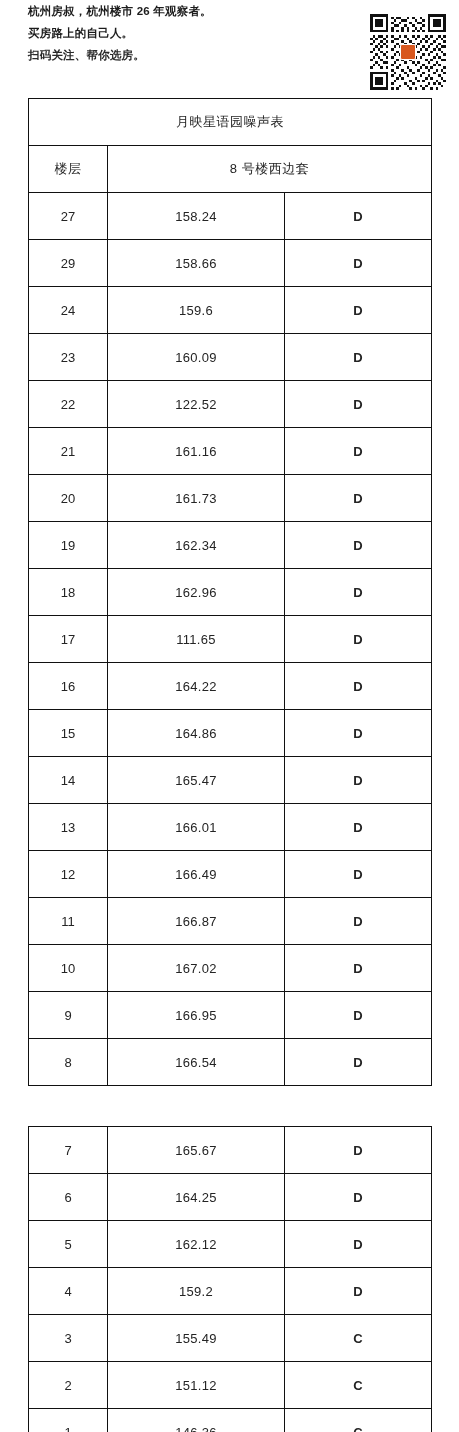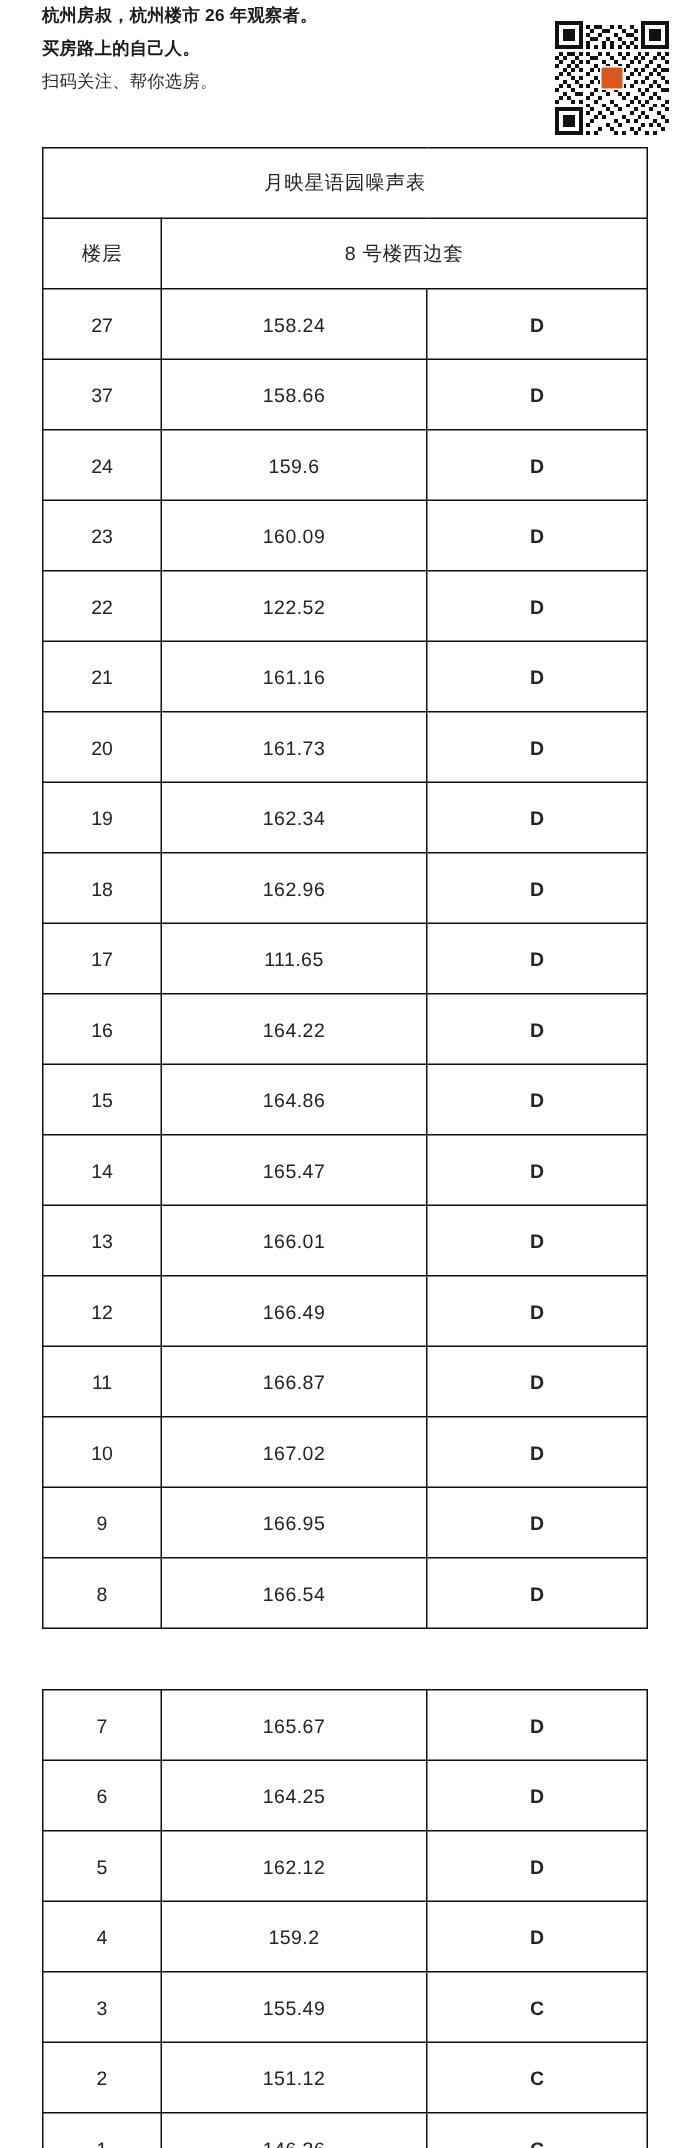--- a/index.html
+++ b/index.html
@@ -24,21 +24,21 @@
     box-sizing: border-box;
   }
   .hdr-line {
     font-size: 11.5px;
     line-height: 22px;
     letter-spacing: 0.2px;
     color: #1c1c1c;
     white-space: nowrap;
   }
   .hdr-line.bold { font-weight: bold; }
-  .hdr-line.sub  { font-weight: normal; color: #2a2a2a; }
+  .hdr-line.sub  { font-weight: bold; color: #2a2a2a; }
 
   .qr {
     position: absolute;
     right: 13px;
     top: 14px;
     width: 76px;
     height: 76px;
   }
   .qr svg { display:block; width:76px; height:76px; }
   .qr-logo {
@@ -373,21 +373,21 @@
       <tr>
         <td class="subhdr">楼层</td>
         <td class="subhdr" colspan="2">8 号楼西边套</td>
       </tr>
     <tr>
           <td class="floor">27</td>
           <td class="val">158.24</td>
           <td class="grade g-D">D</td>
         </tr>
         <tr>
-          <td class="floor">37</td>
+          <td class="floor">29</td>
           <td class="val">158.66</td>
           <td class="grade g-D">D</td>
         </tr>
         <tr>
           <td class="floor">24</td>
           <td class="val">159.6</td>
           <td class="grade g-D">D</td>
         </tr>
         <tr>
           <td class="floor">23</td>

